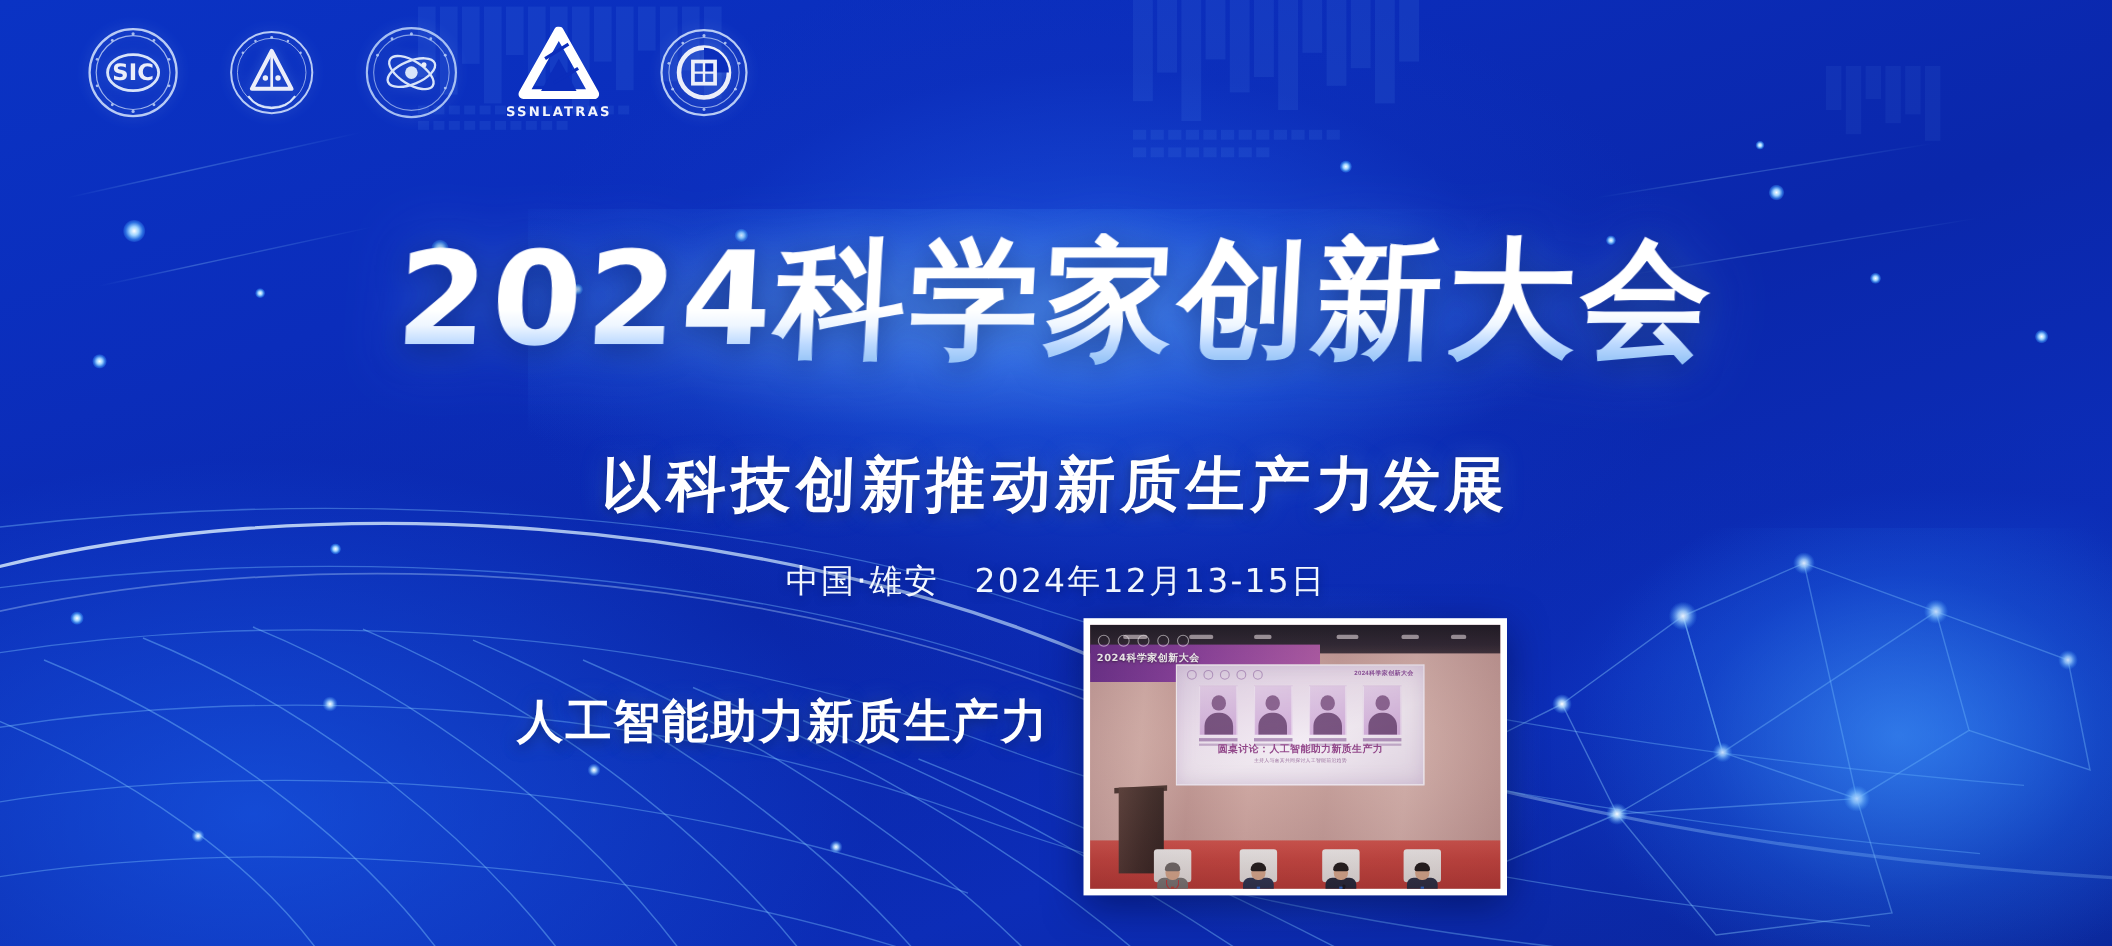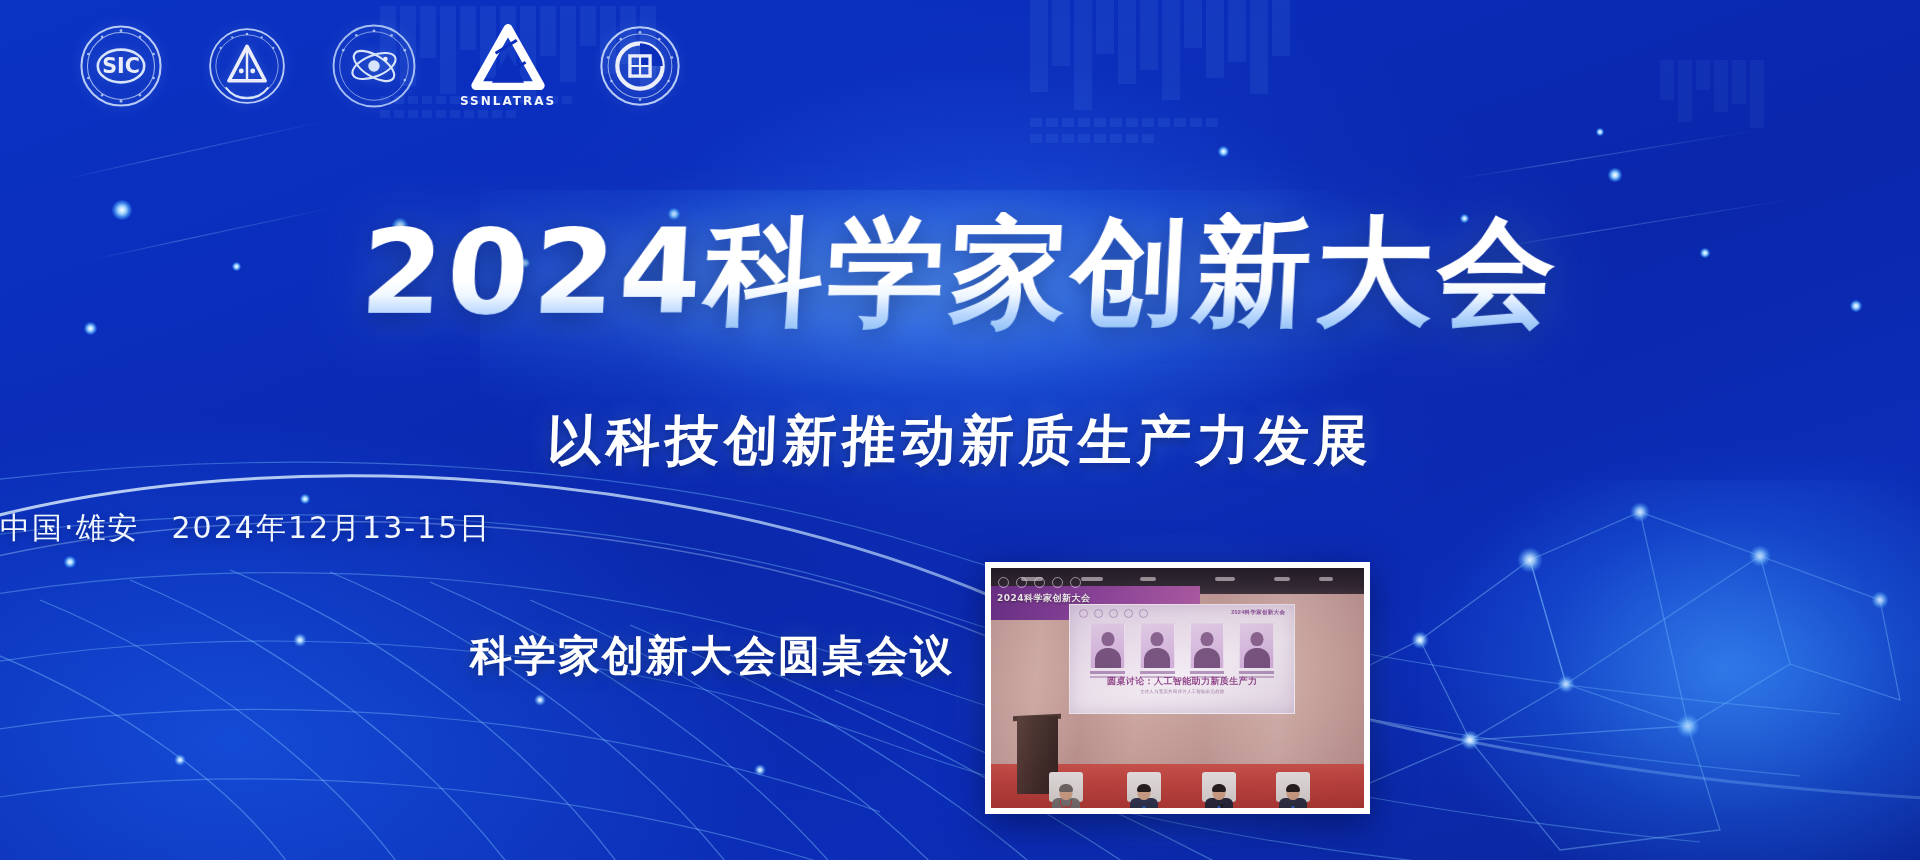--- a/index.html
+++ b/index.html
@@ -45,21 +45,21 @@
     white-space:nowrap;
   }
   #subtitle{
     position:absolute;left:0;right:0;top:405px;text-align:center;z-index:7;
     font-family:"DejaVu Sans","Liberation Sans",sans-serif;
     font-size:54px;font-weight:bold;letter-spacing:5px;color:#ffffff;
     text-shadow:0 3px 10px rgba(0,20,90,.6),0 0 22px rgba(130,195,255,.35);
     transform:skewX(-2deg);
   }
   #dateline{
-    position:absolute;left:0;right:0;top:508px;z-index:7;
+    position:absolute;left:0;right:0;top:508px;text-align:center;z-index:7;
     font-family:"DejaVu Sans","Liberation Sans",sans-serif;
     font-size:30px;font-weight:normal;letter-spacing:2px;color:#f2f7ff;
     text-shadow:0 2px 8px rgba(0,20,90,.55);
   }
 
   
   #caption{
     position:absolute;left:452px;top:628px;width:520px;z-index:7;text-align:center;
     font-family:"DejaVu Sans","Liberation Sans",sans-serif;
     font-size:42px;font-weight:bold;line-height:1.32;letter-spacing:2px;color:#ffffff;
@@ -429,21 +429,21 @@
 
   <div id="title-wrap">
     <div id="main-title">2024科学家创新大会</div>
   </div>
 
   <div id="subtitle">以科技创新推动新质生产力发展</div>
 
   <div id="dateline">中国·雄安　2024年12月13-15日</div>
 
   <div id="caption">
-    <div>科学家创新大会圆桌会议</div>
+    <div>人工智能助力新质生产力</div>
   </div>
 
   <div id="photo-glow"></div>
 
   <div id="photo-frame">
     <div id="photo">
       <div class="ph-wall"></div>
 
       <div class="ph-ceiling"></div>
       <div class="ph-ceil-light" style="left:8%;width:22px;"></div>

